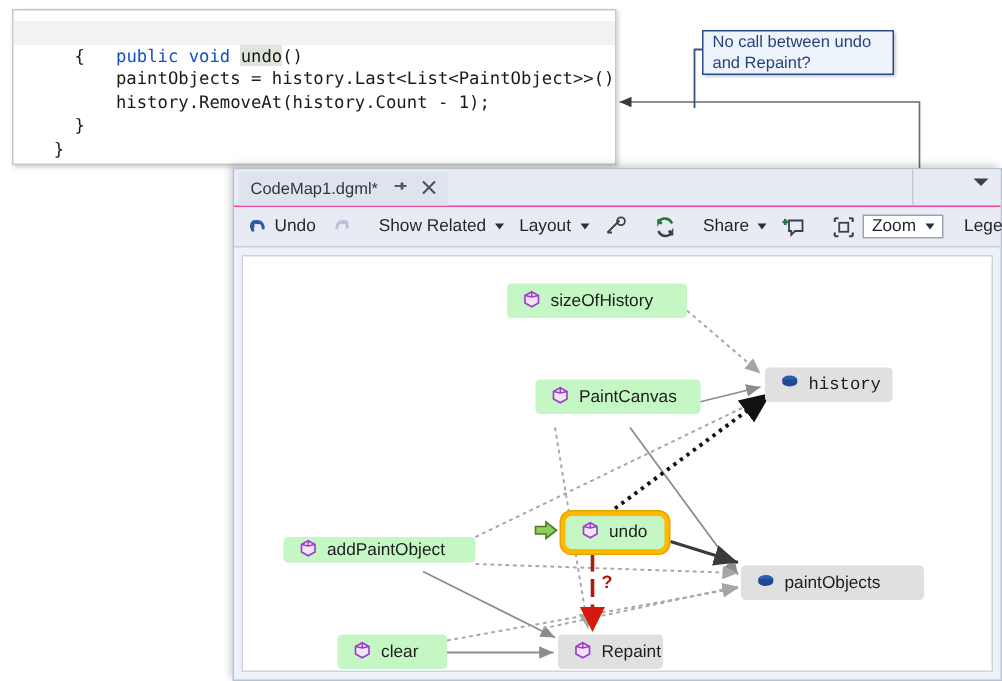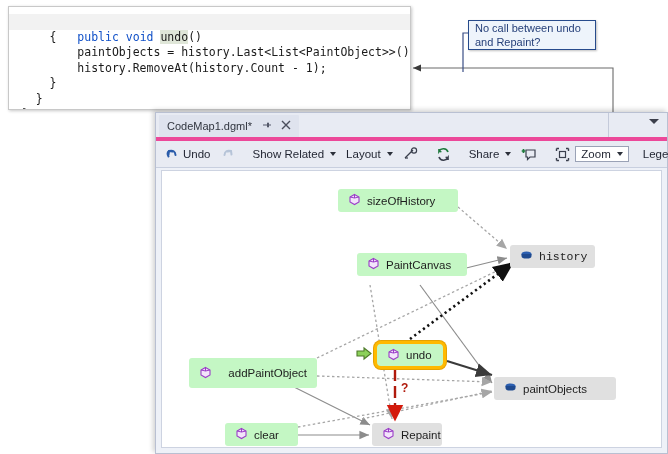--- a/index.html
+++ b/index.html
@@ -36,21 +36,21 @@
                    pointer-events:none;}
 
   
   #codemap-window{
     position:absolute;left:155px;top:112px;width:513px;height:342px;
     background:#eef1f8;border:1px solid #b9c0d2;
     box-shadow:-2px -2px 5px rgba(0,0,0,.18);
     box-sizing:border-box;
   }
   #tabstrip{height:24px;background:#e8ebf3;position:relative;
-            border-bottom:4px solid #ec4899;}
+            border-bottom:1px solid #ec4899;}
   #doc-tab{position:absolute;left:3px;top:2px;height:22px;
            background:#dfe3ee;display:flex;align-items:center;
            padding:0 8px;gap:9px;font-size:11px;color:#31353f;
            border-radius:1px 1px 0 0;}
   .tab-pin,.tab-close{font-size:11px;color:#55596a;cursor:default;line-height:1;}
   #tabstrip-chevron{position:absolute;right:8px;top:6px;
                     width:0;height:0;border-left:5px solid transparent;
                     border-right:5px solid transparent;border-top:5px solid #3c3f4b;}
   #tabstrip-divider{position:absolute;right:58px;top:0;bottom:0;width:1px;background:#c4cada;}
 
@@ -293,21 +293,21 @@
     <div class="node selected" style="left:212px;top:170px;width:72px;height:28px;">
       <span>
         <svg width="13" height="13" viewBox="0 0 13 13">
             <path d="M6.5 1.5 L11 4 V9 L6.5 11.5 L2 9 V4 Z" stroke="#9b3ec8" stroke-width="1.1" fill="#f3e4fb"></path>
             <path d="M6.5 1.5 L6.5 5 M6.5 5 L2 4 M6.5 5 L11 4" stroke="#9b3ec8" stroke-width="1"></path>
           </svg>
       </span>
       <span>undo</span>
     </div>
 
-    <div class="node green" style="left:27px;top:187px;width:128px;height:30px;justify-content:space-between;">
+    <div class="node green" style="left:27px;top:187px;width:128px;height:17px;">
       <span>
         <svg width="13" height="13" viewBox="0 0 13 13">
             <path d="M6.5 1.5 L11 4 V9 L6.5 11.5 L2 9 V4 Z" stroke="#9b3ec8" stroke-width="1.1" fill="#f3e4fb"></path>
             <path d="M6.5 1.5 L6.5 5 M6.5 5 L2 4 M6.5 5 L11 4" stroke="#9b3ec8" stroke-width="1"></path>
           </svg>
       </span>
       <span>addPaintObject</span>
     </div>
 
     <div class="node gray" style="left:332px;top:206px;width:122px;height:23px;">

